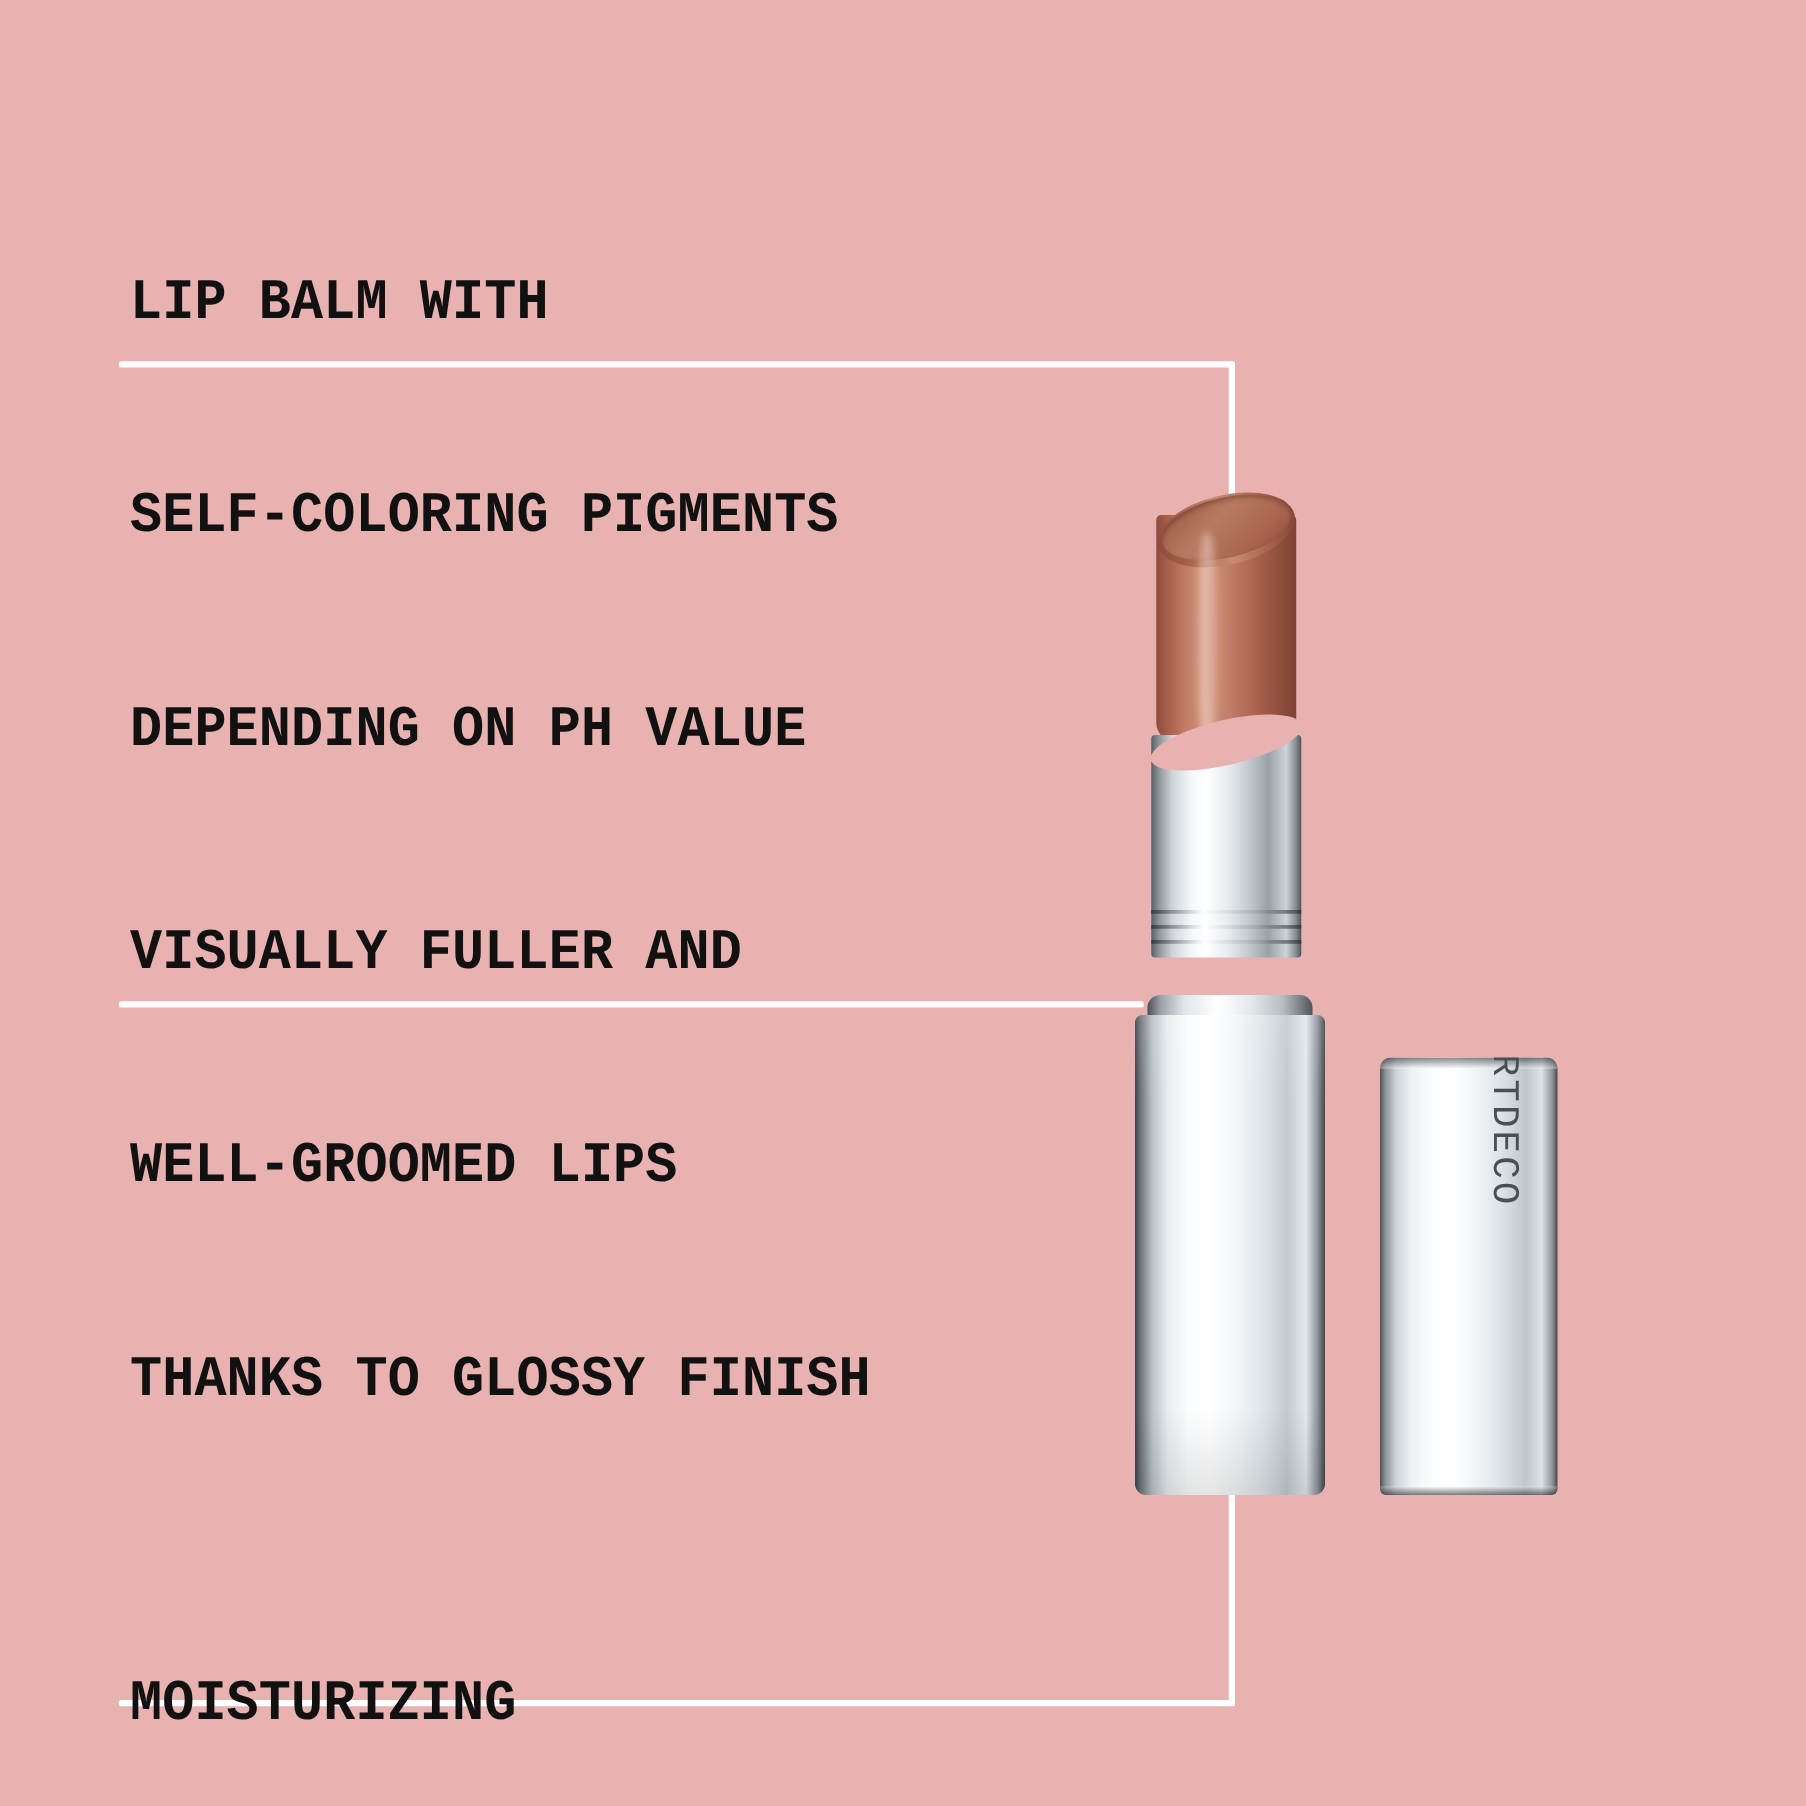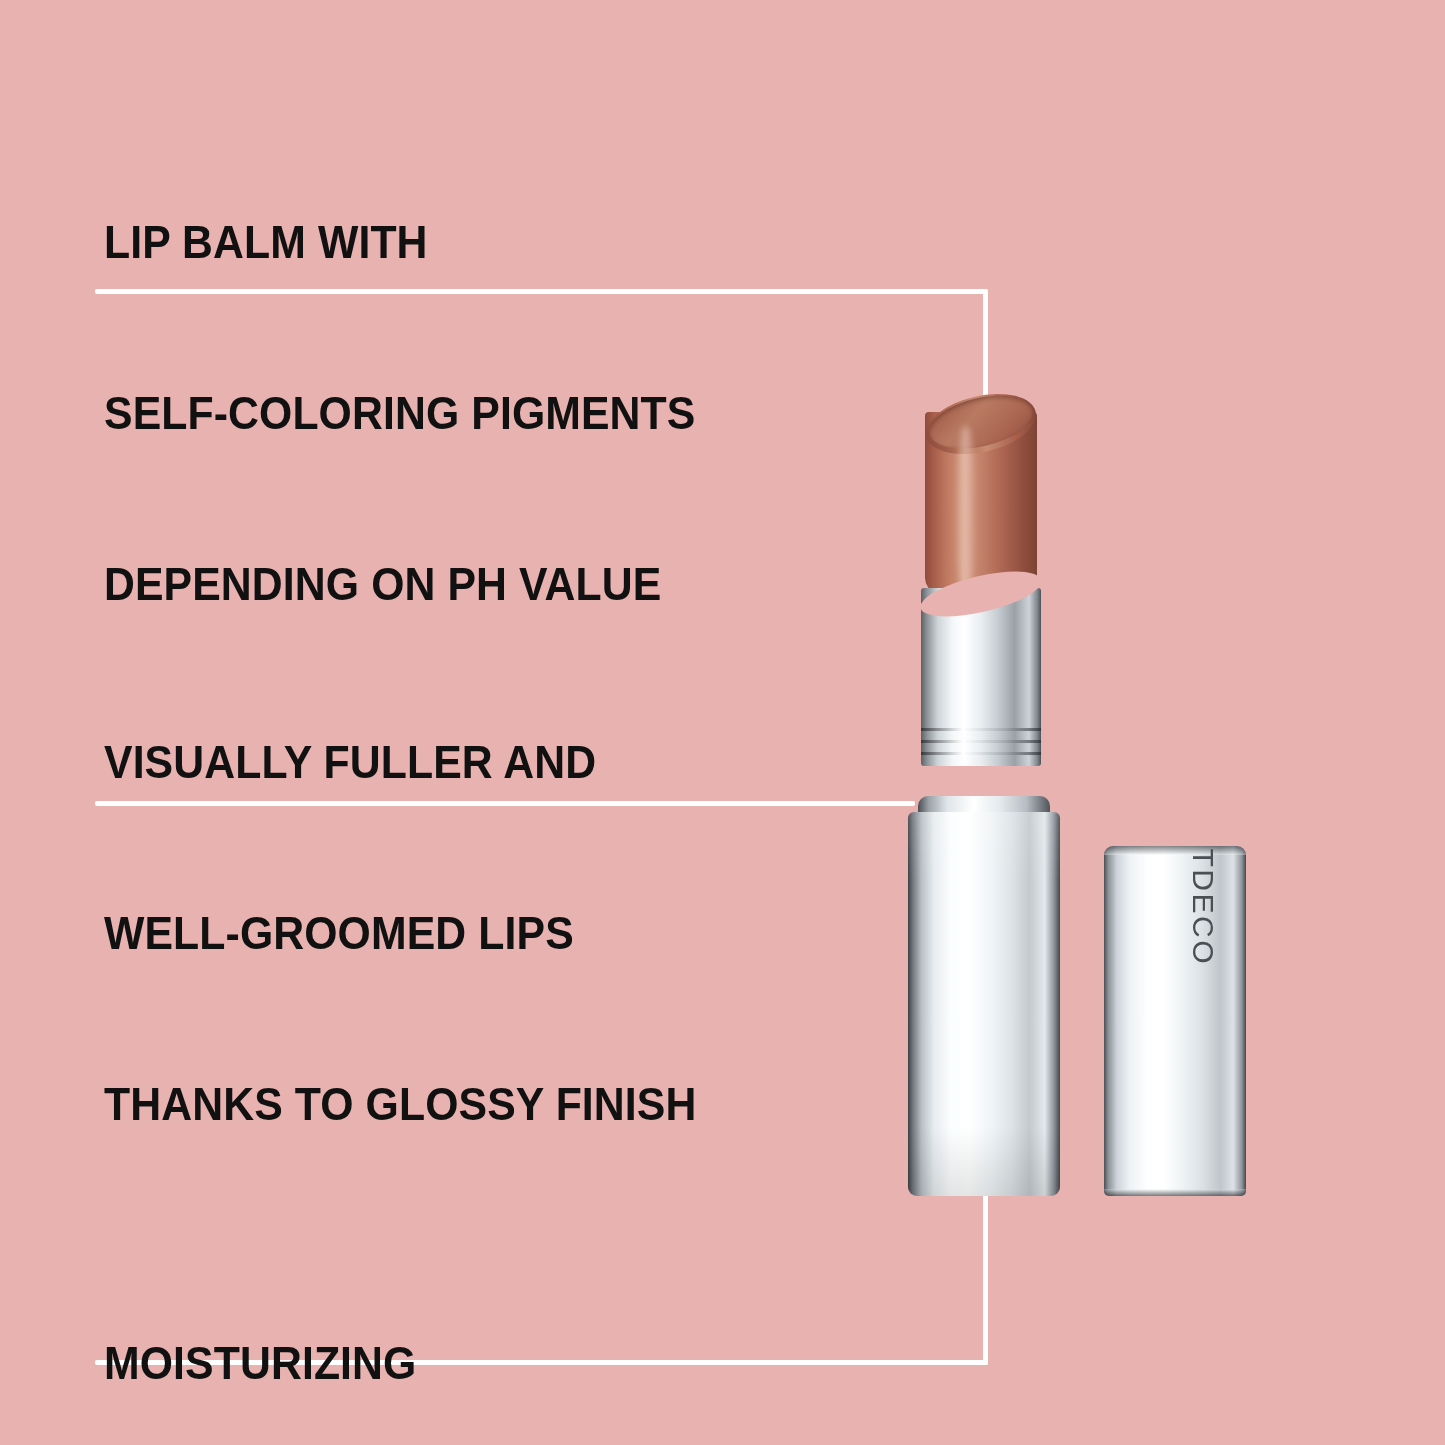--- a/index.html
+++ b/index.html
@@ -6,21 +6,21 @@
     margin: 0;
     padding: 0;
     background: #e8b2b0;
   }
   #stage {
     position: relative;
     width: 1378px;
     height: 1445px;
     background: #e8b2b0;
     overflow: hidden;
-    font-family: Liberation Sans, sans-serif;
+    font-family: Liberation Mono, monospace;
   }
 
   
   .callout {
     position: absolute;
     color: #111111;
     font-weight: 700;
     font-size: 46px;
     line-height: 57px;
     letter-spacing: 0.1px;

